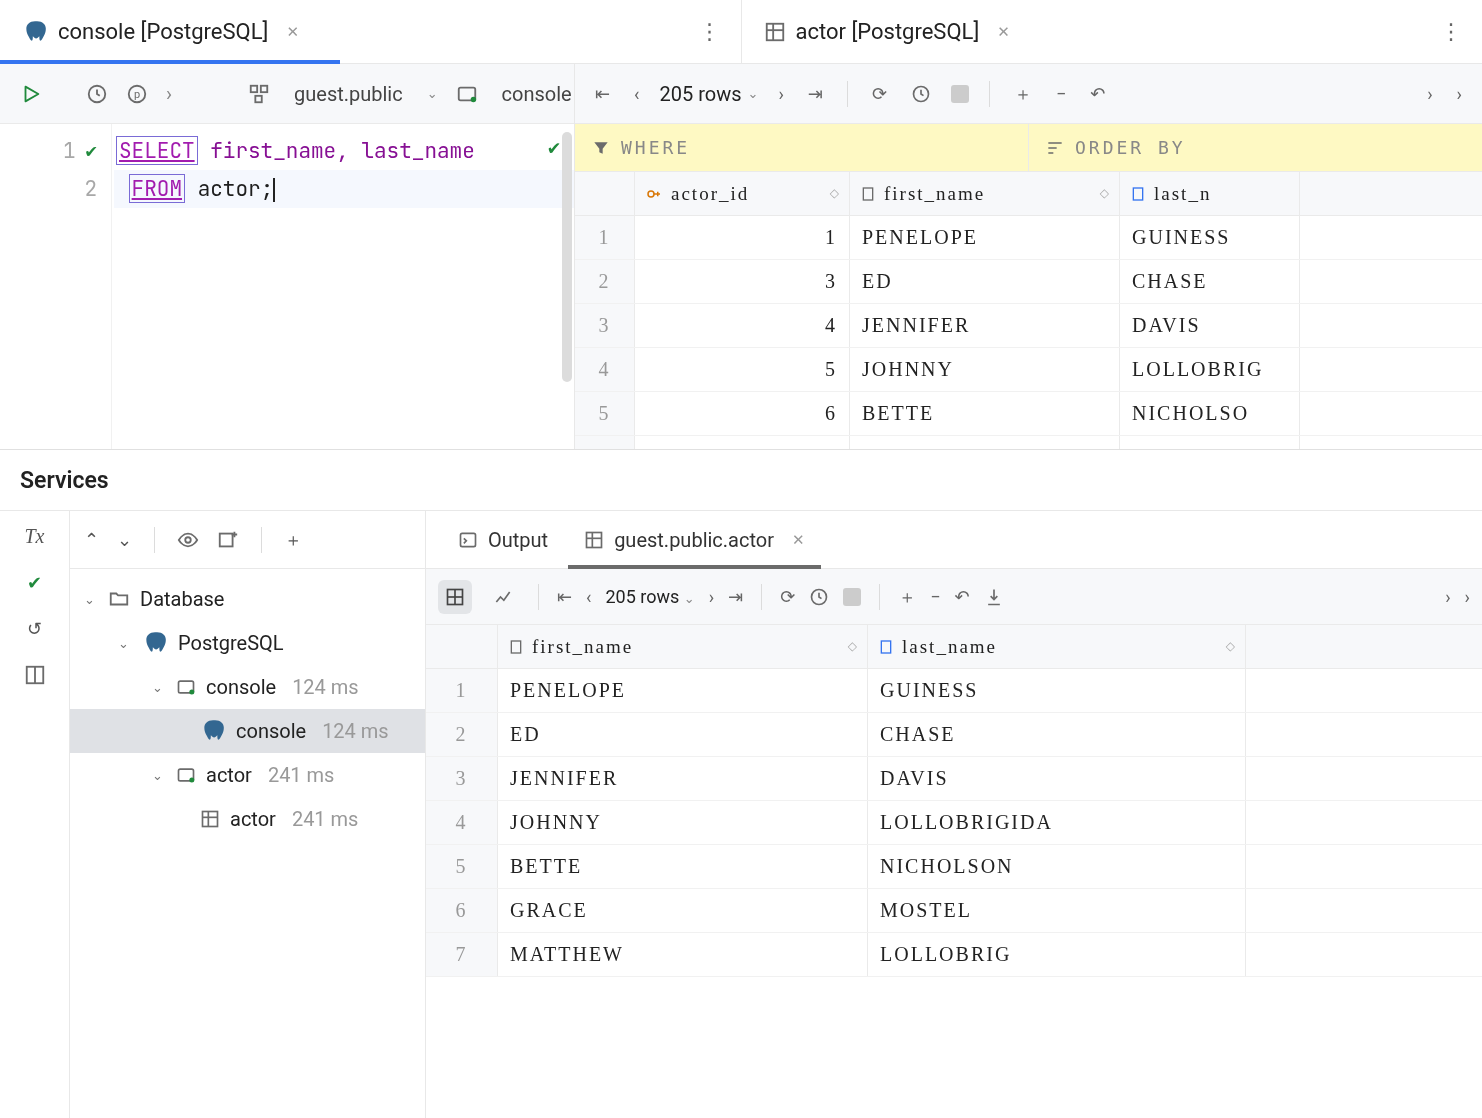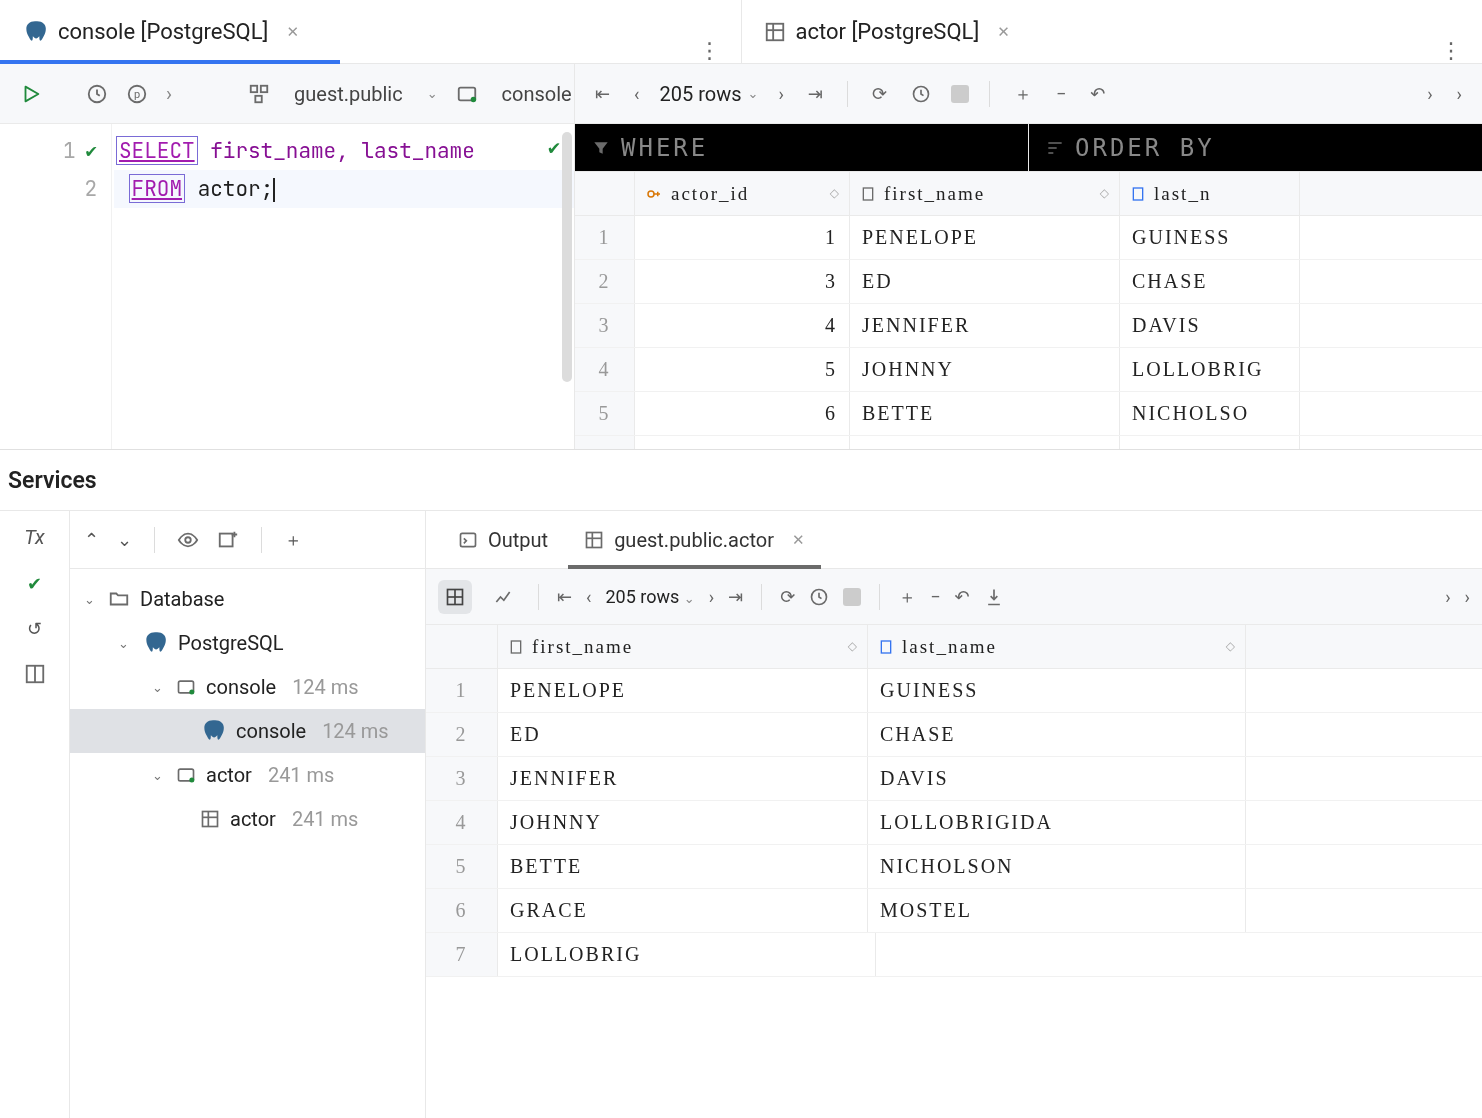--- a/index.html
+++ b/index.html
@@ -1,20 +1,20 @@
 <!DOCTYPE html>
 <html><head>
 <meta charset="utf-8">
 <style>
   * { box-sizing: border-box; margin: 0; padding: 0; }
   body { font-family: -apple-system, BlinkMacSystemFont, "Segoe UI", Roboto, sans-serif; font-size: 13px; color: #1f1f1f; background: #fff; width: 1482px; height: 1118px; overflow: hidden; }
   
   
   .tabs { display: flex; height: 64px; border-bottom: 1px solid #e8e8e8; }
-  .tab-group { flex: 1; display: flex; align-items: flex-end; position: relative; }
+  .tab-group { flex: 1; display: flex; align-items: center; position: relative; }
   .tab-group:first-child { border-right: 1px solid #e8e8e8; }
   .tab { display: flex; align-items: center; gap: 10px; padding: 0 22px; height: 100%; font-size: 22px; color: #222; }
   .tab.active::after { content: ""; position: absolute; left: 0; bottom: -1px; height: 4px; width: 340px; background: #3574f0; }
   .tab-close { color: #999; font-size: 15px; margin-left: 8px; cursor: pointer; }
   .tab-more { margin-left: auto; margin-right: 20px; color: #666; font-size: 22px; cursor: pointer; }
   
   .pg-icon { width: 26px; height: 26px; }
   .grid-icon { width: 22px; height: 22px; }
   .small-icon { width: 22px; height: 22px; }
   
@@ -44,42 +44,42 @@
   .code-check { position: absolute; right: 14px; top: 10px; color: #208a3c; font-size: 20px; }
   .scroll-thumb { position: absolute; right: 2px; top: 8px; width: 10px; height: 250px; background: #dcdcdc; border-radius: 5px; }
   
   
   .res-toolbar { height: 60px; display: flex; align-items: center; gap: 16px; padding: 0 16px; background: #f7f8fa; border-bottom: 1px solid #eaeaea; font-size: 18px; color: #666; }
   .res-toolbar .nav-btn { cursor: pointer; padding: 4px; }
   .res-toolbar .rows { color: #222; font-size: 20px; display: flex; align-items: center; gap: 6px; }
   .res-toolbar .sq { width: 18px; height: 18px; background: #ccc; border-radius: 3px; }
   
   
-  .filter-row { height: 48px; display: flex; border-bottom: 1px solid #eaeaea; background: #000000; font-size: 24px; text-align: right; }
+  .filter-row { height: 48px; display: flex; border-bottom: 1px solid #eaeaea; background: #fef9c3; font-size: 18px; text-align: right; }
   .filter-seg { flex: 1; display: flex; align-items: center; gap: 10px; padding: 0 16px; color: #888; letter-spacing: 3px; }
   .filter-seg:first-child { border-right: 1px solid #eaeaea; }
   
   
   .dt { flex: 1; overflow: hidden; font-family: "Herculanum", Papyrus, fantasy; letter-spacing: 2px; }
   .dt-head { display: flex; height: 44px; background: #f7f8fa; border-bottom: 1px solid #eaeaea; }
   .dt-row { display: flex; height: 44px; border-bottom: 1px solid #f1f1f1; }
   .dt-rn { width: 60px; text-align: center; display: flex; align-items: center; justify-content: center; color: #999; font-family: "Herculanum", Papyrus, fantasy; font-size: 20px; background: #f7f8fa; border-right: 1px solid #eaeaea; }
   .dt-cell { border-right: 1px solid #eaeaea; display: flex; align-items: center; padding: 0 12px; font-size: 20px; color: #222; }
   .dt-cell.num { justify-content: flex-end; }
   .dt-hcell { border-right: 1px solid #eaeaea; display: flex; align-items: center; padding: 0 10px; gap: 8px; font-size: 19px; color: #222; position: relative; }
   .dt-hcell .sort { position: absolute; right: 8px; color: #aaa; font-size: 12px; }
   .col-id { width: 215px; }
   .col-fn { width: 270px; }
   .col-ln { width: 180px; }
   
   
   .services { border-top: 1px solid #e0e0e0; height: 669px; display: flex; flex-direction: column; }
-  .services-title { height: 60px; display: flex; align-items: center; padding: 0 8px; font-size: 23px; font-weight: 600; color: #222; text-align: center; }
+  .services-title { height: 60px; display: flex; align-items: center; padding: 0 20px; font-size: 23px; font-weight: 600; color: #222; text-align: center; }
   .services-body { flex: 1; display: flex; border-top: 1px solid #e8e8e8; }
-  .svc-rail { width: 70px; border-right: 1px solid #e8e8e8; display: flex; flex-direction: column; align-items: center; padding-top: 14px; gap: 24px; color: #555; font-size: 18px; }
+  .svc-rail { width: 70px; border-right: 1px solid #e8e8e8; display: flex; flex-direction: column; align-items: center; padding-top: 14px; gap: 24px; color: #555; font-size: 18px; font-family: Liberation Serif, serif; }
   .svc-tree-col { width: 356px; border-right: 1px solid #e8e8e8; display: flex; flex-direction: column; }
   .svc-tree-toolbar { height: 58px; display: flex; align-items: center; gap: 18px; padding: 0 14px; border-bottom: 1px solid #e8e8e8; color: #555; font-size: 18px; }
   .svc-tree { flex: 1; padding-top: 8px; font-size: 20px; }
   .tree-row { display: flex; align-items: center; height: 44px; gap: 10px; padding-left: 14px; color: #222; cursor: pointer; }
   .tree-row.sel { background: #dfe1e5; }
   .tree-chev { font-size: 13px; color: #777; width: 14px; }
   .tree-time { color: #999; margin-left: 6px; }
   .svc-results { flex: 1; display: flex; flex-direction: column; }
   
   .svc-tabs { height: 58px; display: flex; align-items: center; gap: 4px; padding: 0 16px; border-bottom: 1px solid #e8e8e8; font-size: 20px; }
@@ -485,19 +485,20 @@
               <div class="dt-cell col2-fn">BETTE</div>
               <div class="dt-cell col2-ln">NICHOLSON</div>
             </div>
             <div class="dt-row">
               <div class="dt-rn">6</div>
               <div class="dt-cell col2-fn">GRACE</div>
               <div class="dt-cell col2-ln">MOSTEL</div>
             </div>
             <div class="dt-row">
               <div class="dt-rn">7</div>
+              <div class="dt-cell col2-fn">MATTHEW</div>
               <div class="dt-cell col2-ln">LOLLOBRIG</div>
             </div>
           </div>
       </div>
     </div>
   </div>
 </div>
 
 </body></html>

